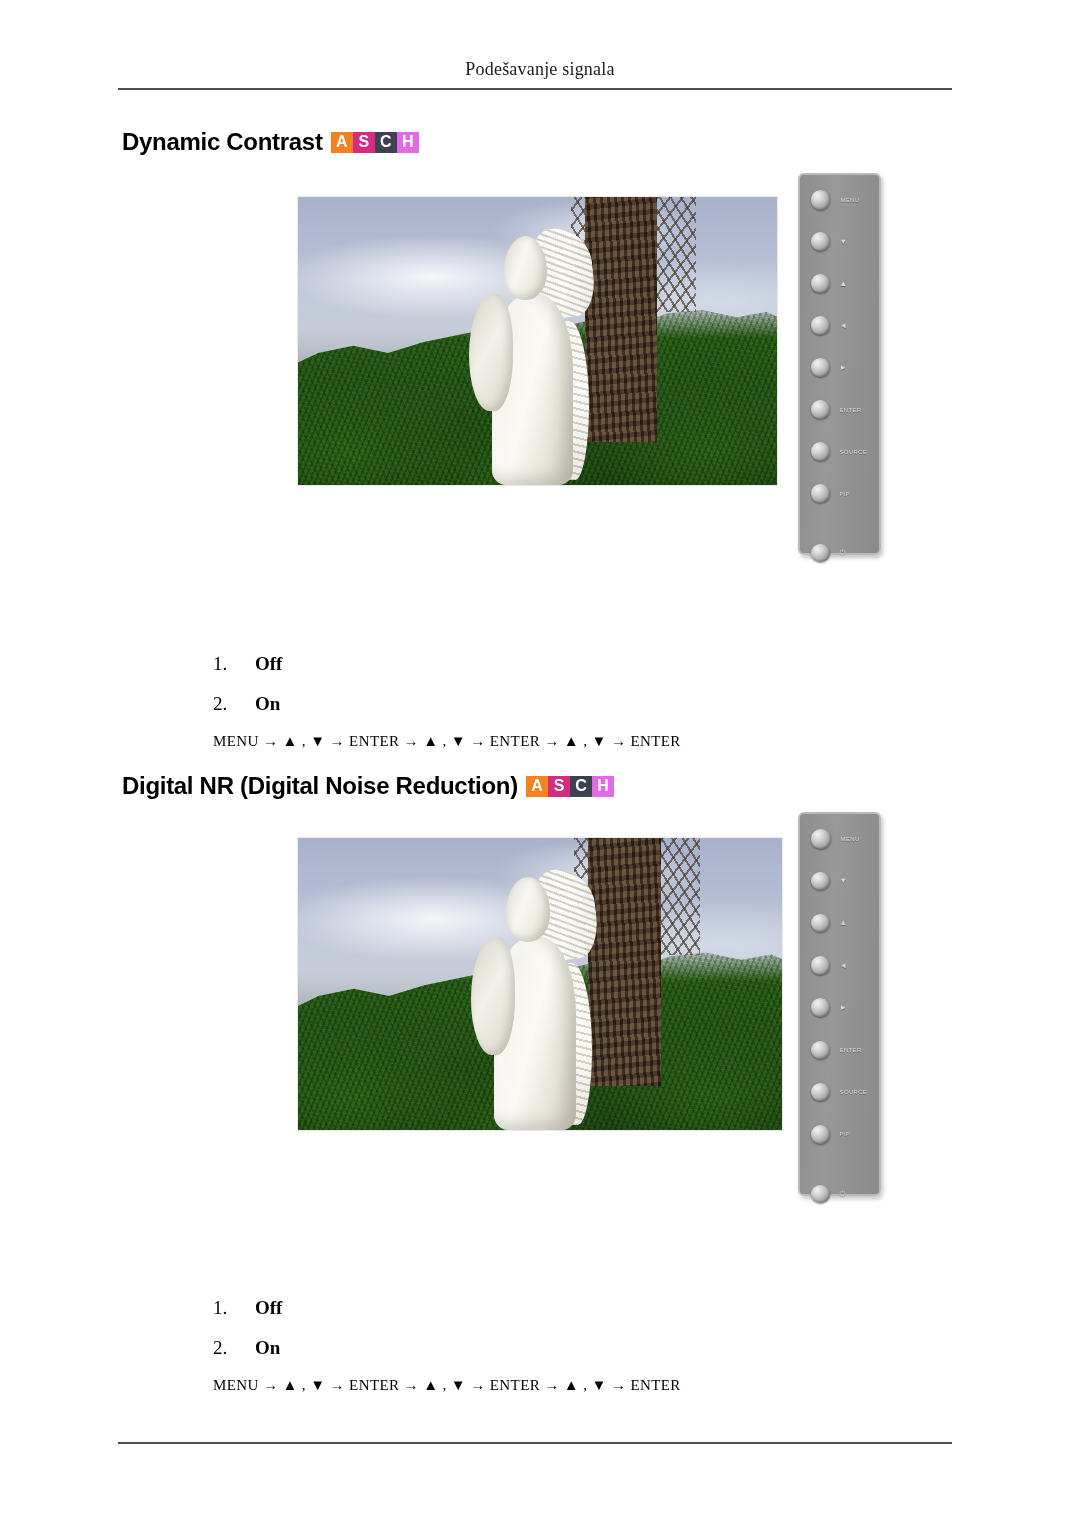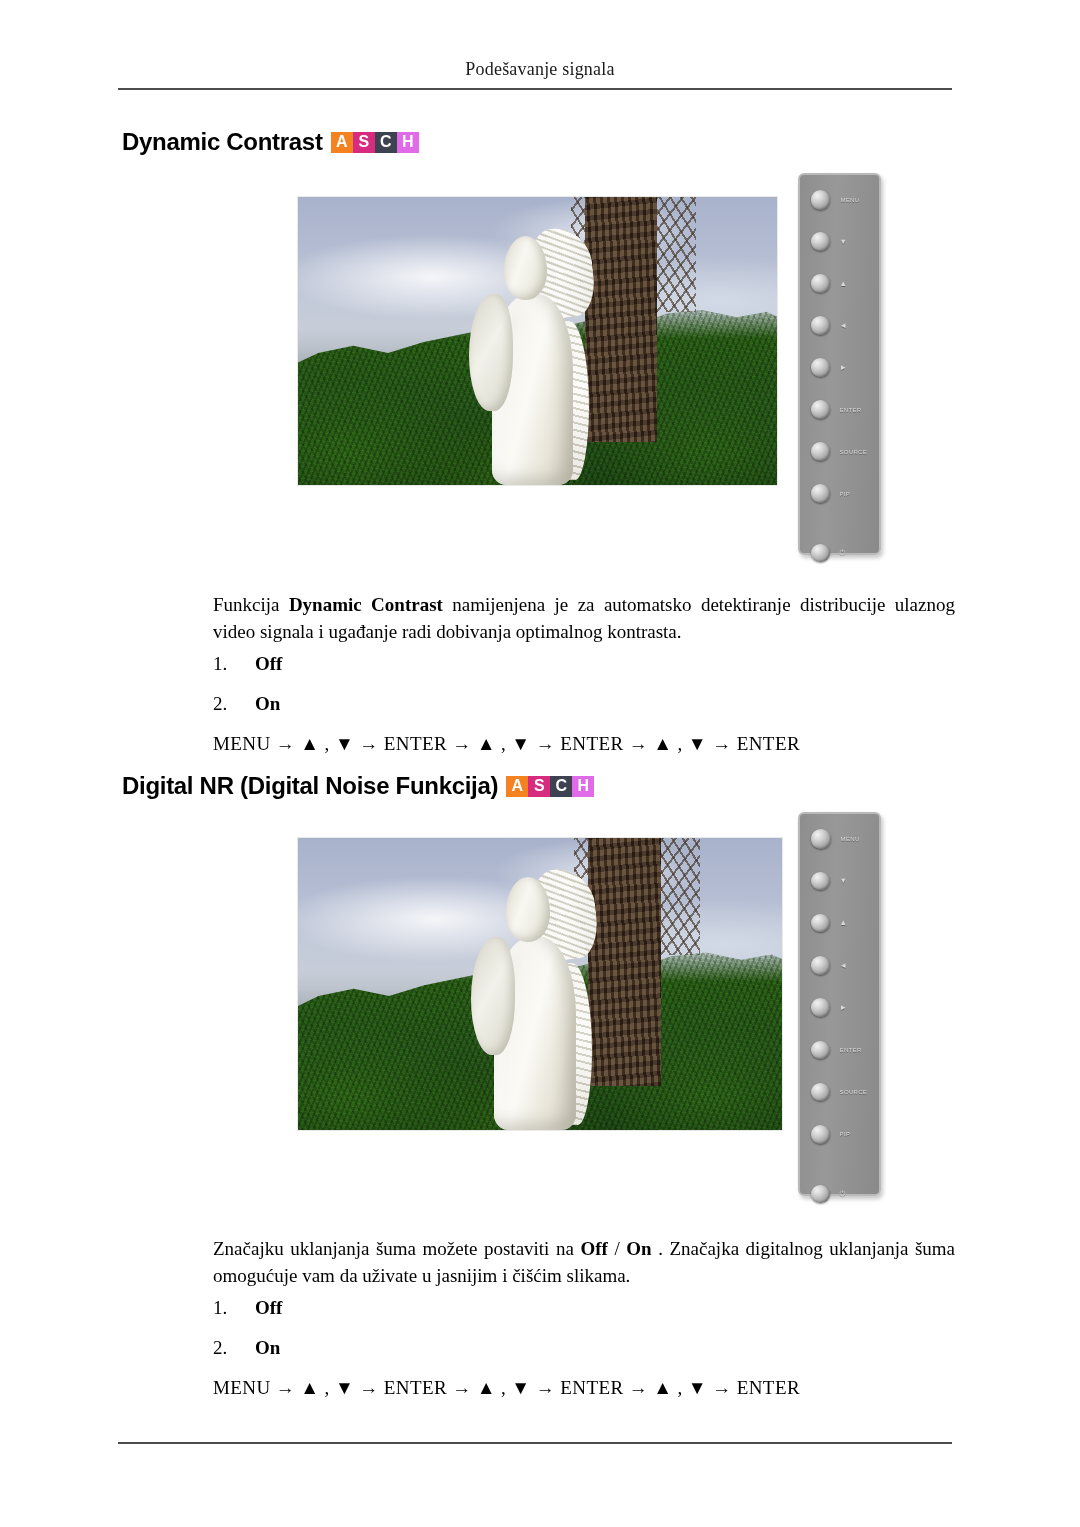--- a/index.html
+++ b/index.html
@@ -270,21 +270,21 @@
     font-family: "Liberation Serif", serif;
     font-size: 19px;
     margin-bottom: 18px;
   }
   .olist-num { width: 42px; }
   .olist-val { font-weight: bold; }
 
   .navline {
     position: absolute;
     font-family: "Liberation Serif", serif;
-    font-size: 19px;
+    font-size: 15px;
     letter-spacing: 0.4px;
     white-space: nowrap;
   }
 </style>
 </head>
 <body>
 
 <div class="page">
 
   <div class="header-text">Podešavanje signala</div>
@@ -350,39 +350,36 @@
           <div class="btn" style="width: 18.5079px; height: 18.5079px;"></div>
           <div class="btn-label" style="font-size: 6.0165px;">PIP</div>
         </div>
         <div class="panel-row" style="top: 368.63px;">
           <div class="btn" style="width: 18.5079px; height: 18.5079px;"></div>
           <div class="btn-label" style="font-size: 7.52062px;">⏻</div>
         </div>
       </div>
   </div>
 
-  <div class="para" style="left:213px; top:592px; width:742px;">
-    <span>Funkcija </span><b>Dynamic Contrast</b><span> namijenjena je za automatsko detektiranje distribucije ulaznog video signala i ugađanje radi dobivanja optimalnog kontrasta.</span>
-  </div>
 
   <div class="olist" style="left:213px; top:653px;">
     <div class="olist-item">
       <span class="olist-num">1.</span>
       <span class="olist-val">Off</span>
     </div>
     <div class="olist-item">
       <span class="olist-num">2.</span>
       <span class="olist-val">On</span>
     </div>
   </div>
 
   <div class="navline" style="left:213px; top:733px;">MENU → ▲ , ▼ → ENTER → ▲ , ▼ → ENTER → ▲ , ▼ → ENTER</div>
 
   <div class="heading" style="top:774px;">
-    <span class="htext">Digital NR (Digital Noise Funkcija)</span>
+    <span class="htext">Digital NR (Digital Noise Reduction)</span>
     <span class="asch">
       <span style="background: rgb(245, 130, 32);">A</span>
       <span style="background: rgb(214, 43, 126);">S</span>
       <span style="background: rgb(61, 66, 81);">C</span>
       <span style="background: rgb(224, 106, 232);">H</span>
     </span>
   </div>
 
   <div class="figure" style="left:298px; top:838px;">
     <div class="photo" style="left:0; top:0; width:484px; height:292px;">
@@ -434,23 +431,20 @@
           <div class="btn" style="width: 18.6048px; height: 18.6048px;"></div>
           <div class="btn-label" style="font-size: 6.048px;">PIP</div>
         </div>
         <div class="panel-row" style="top: 370.56px;">
           <div class="btn" style="width: 18.6048px; height: 18.6048px;"></div>
           <div class="btn-label" style="font-size: 7.56px;">⏻</div>
         </div>
       </div>
   </div>
 
-  <div class="para" style="left:213px; top:1236px; width:742px;">
-    <span>Značajku uklanjanja šuma možete postaviti na </span><b>Off</b><span> / </span><b>On</b><span> . Značajka digitalnog uklanjanja šuma omogućuje vam da uživate u jasnijim i čišćim slikama.</span>
-  </div>
 
   <div class="olist" style="left:213px; top:1297px;">
     <div class="olist-item">
       <span class="olist-num">1.</span>
       <span class="olist-val">Off</span>
     </div>
     <div class="olist-item">
       <span class="olist-num">2.</span>
       <span class="olist-val">On</span>
     </div>

